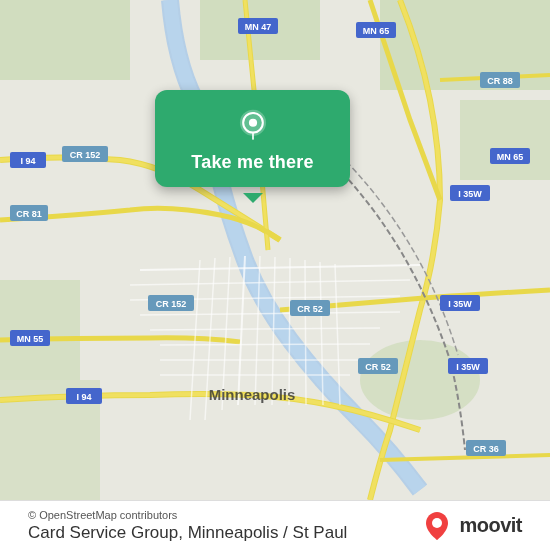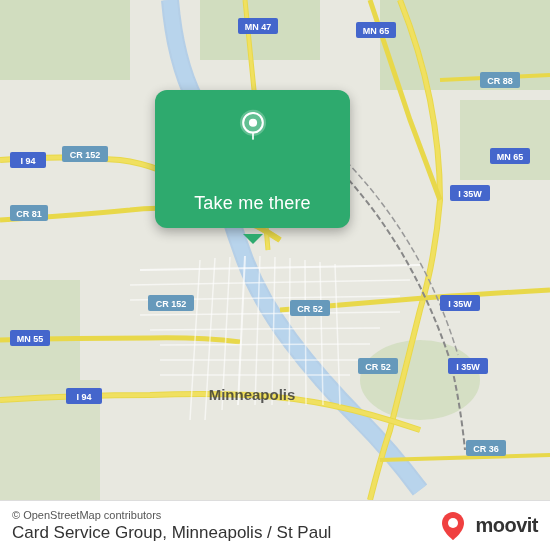--- a/index.html
+++ b/index.html
@@ -56,35 +56,34 @@
 
     #pin-icon {
       width: 36px;
       height: 36px;
       margin-bottom: 8px;
     }
 
     #popup-label {
       color: white;
       font-size: 18px;
-      font-weight: 400;
+      font-weight: 700;
       text-align: center;
       letter-spacing: 0.2px;
-      margin-top: 41px;
     }
 
     
     #bottom-bar {
       width: 550px;
       height: 50px;
       background: white;
       display: flex;
       align-items: center;
       justify-content: space-between;
-      padding: 0 12px;
+      padding: 0 28px;
       border-top: 1px solid #ddd;
     }
 
     #attribution {
       font-size: 11px;
       color: #555;
     }
 
     #moovit-logo {
       display: flex;

